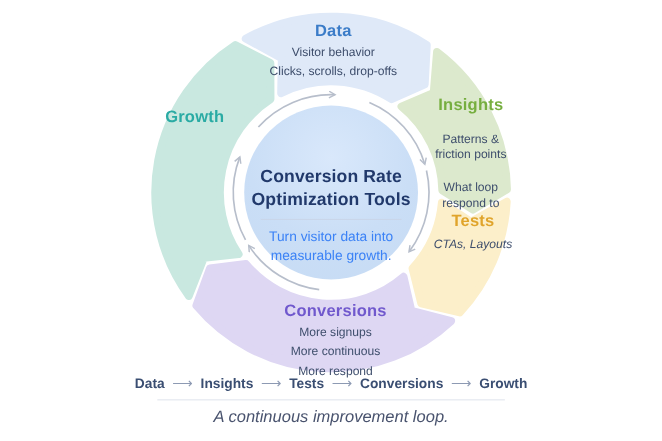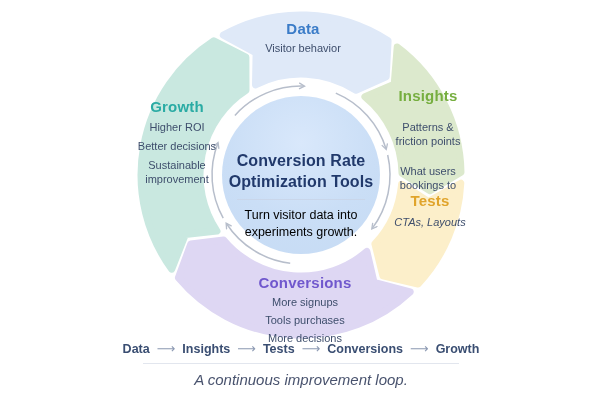--- a/index.html
+++ b/index.html
@@ -8,21 +8,21 @@
     font-family:"Liberation Sans","DejaVu Sans",sans-serif;
   }
   svg.wheel{position:absolute;left:0;top:0;}
   .center-circle{
     position:absolute;left:222px;top:96px;width:158px;height:158px;border-radius:50%;
     background:radial-gradient(circle at 50% 30%, #d9e8fb 0%, #cadef6 55%, #c6dbf4 100%);
   }
   .center-text{position:absolute;left:301px;top:138px;transform:translateX(-50%);width:200px;text-align:center;margin-top:12px;}
   .center-title{font-size:16px;font-weight:bold;color:#21396b;line-height:21px;letter-spacing:.1px;}
   .center-divider{width:128px;height:1px;background:#c9d6ea;margin:7px auto;}
-  .center-sub{font-size:12.5px;color:#000000;line-height:17px;}
+  .center-sub{font-size:12.5px;color:#3b82f6;line-height:17px;}
 
   .seg-block{position:absolute;text-align:center;transform:translateX(-50%);}
   .seg-heading{font-size:15px;font-weight:bold;margin-bottom:4px;letter-spacing:.2px;}
   .seg-items{font-size:11px;color:#3e4e6c;line-height:14px;margin:0 auto;}
   .seg-items .item{margin-top:4px;}
 
   #blk-data{left:303px;top:20px;}
   #blk-data .seg-items .item{margin-top:3px;}
   #blk-insights{left:428px;top:87px;}
   #blk-insights .seg-items{width:82px;}
@@ -72,62 +72,58 @@
   <div class="center-circle"></div>
 
   <div class="center-text">
     <div class="center-title">
       <div>Conversion Rate</div>
       <div>Optimization Tools</div>
     </div>
     <div class="center-divider"></div>
     <div class="center-sub">
       <div>Turn visitor data into</div>
-      <div>experiments growth.</div>
+      <div>measurable growth.</div>
     </div>
   </div>
 
   <div class="seg-block" id="blk-data">
     <div class="seg-heading" style="color: rgb(59, 124, 200);">Data</div>
     <div class="seg-items">
         <div class="item">Visitor behavior</div>
+        <div class="item">Clicks, scrolls, drop-offs</div>
       </div>
   </div>
 
   <div class="seg-block" id="blk-insights">
     <div class="seg-heading" style="color: rgb(118, 174, 63);">Insights</div>
     <div class="seg-items">
         <div class="item">Patterns &amp; friction points</div>
-        <div class="item">What users bookings to</div>
+        <div class="item">What loop respond to</div>
       </div>
   </div>
 
   <div class="seg-block" id="blk-tests">
     <div class="seg-heading" style="color: rgb(224, 164, 43);">Tests</div>
     <div class="seg-items">
         <div class="item">CTAs, Layouts</div>
       </div>
   </div>
 
   <div class="seg-block" id="blk-conversions">
     <div class="seg-heading" style="color: rgb(112, 88, 205);">Conversions</div>
     <div class="seg-items">
         <div class="item">More signups</div>
-        <div class="item">Tools purchases</div>
-        <div class="item">More decisions</div>
+        <div class="item">More continuous</div>
+        <div class="item">More respond</div>
       </div>
   </div>
 
   <div class="seg-block" id="blk-growth">
     <div class="seg-heading" style="color: rgb(42, 171, 164);">Growth</div>
-    <div class="seg-items">
-        <div class="item">Higher ROI</div>
-        <div class="item">Better decisions</div>
-        <div class="item">Sustainable improvement</div>
-      </div>
   </div>
 
   <div class="footer">
     <div class="flow" id="flow-row">
         <span>Data</span>
         <span class="arrow">⟶</span>
         <span>Insights</span>
         <span class="arrow">⟶</span>
         <span>Tests</span>
         <span class="arrow">⟶</span>

